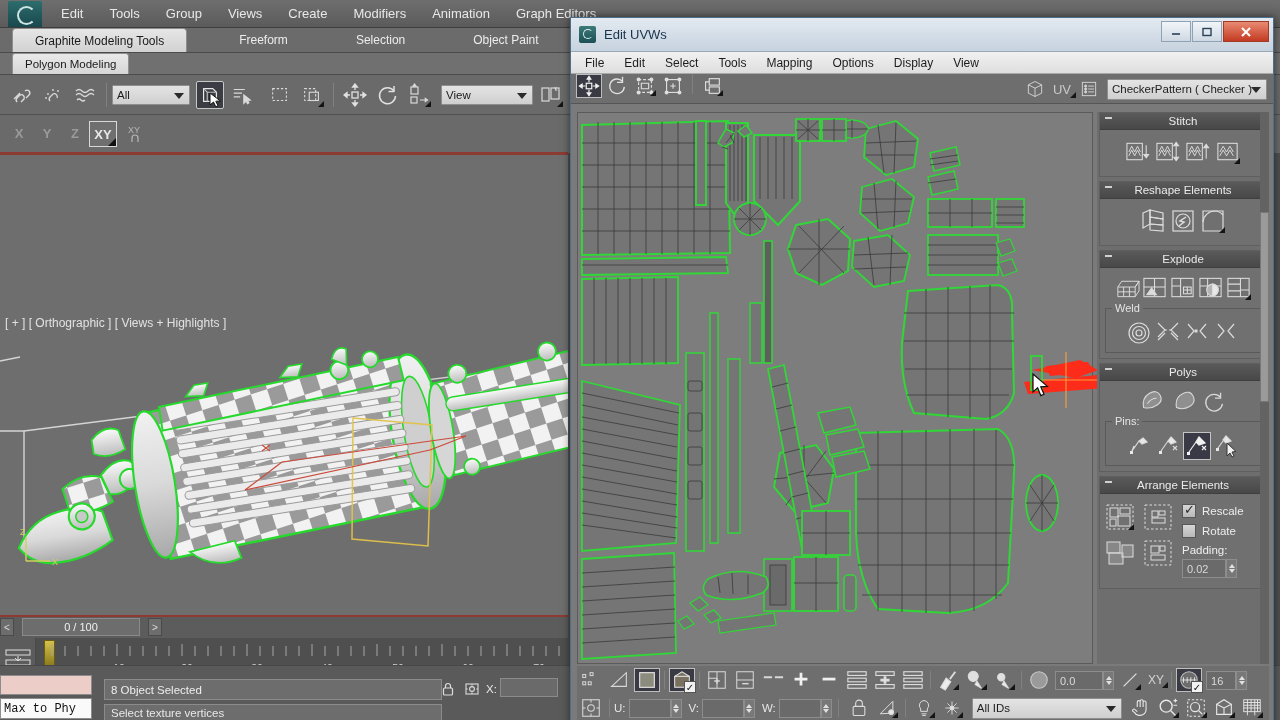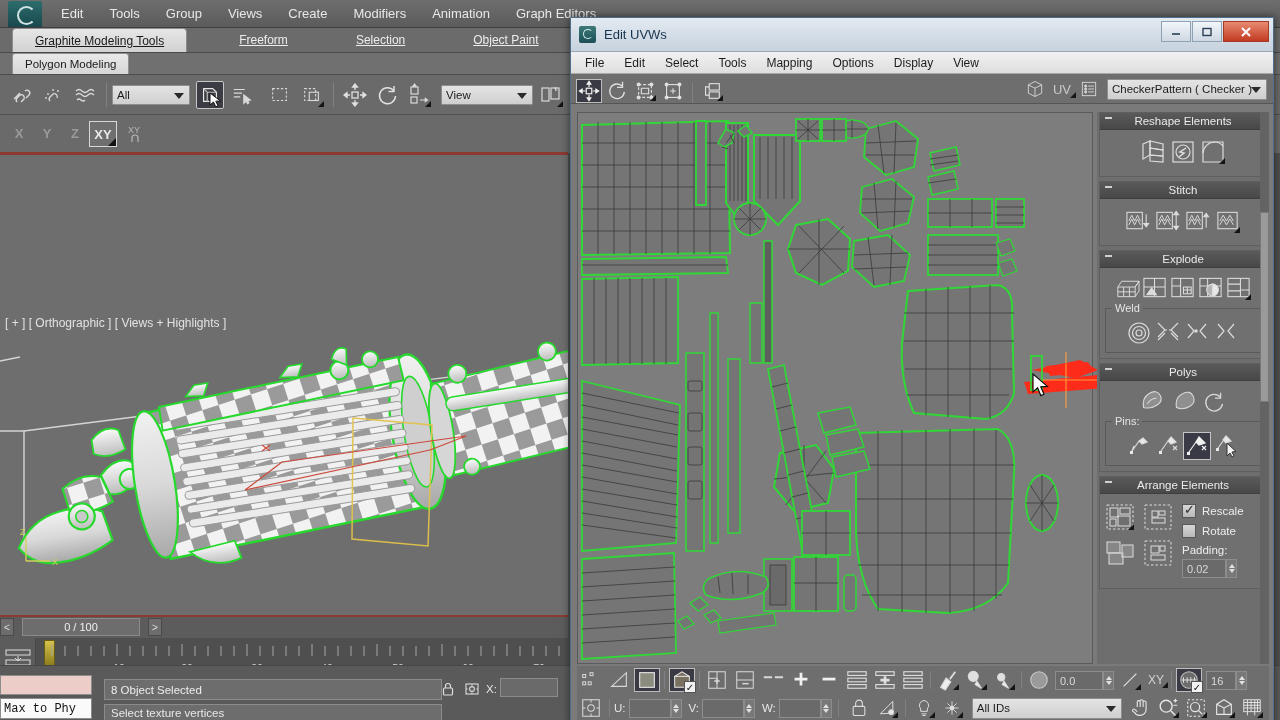--- a/index.html
+++ b/index.html
@@ -36,21 +36,21 @@
   }
   .max-menu-item { padding:0 13px; font-size:13px; color:#e8e8e8; line-height:28px; white-space:nowrap;}
 
   
   .ribbon-tabs{
     position:absolute; left:0; top:28px; width:1280px; height:25px;
     background:#6b6b6b; border-bottom:1px solid #4a4a4a;
     display:flex; align-items:flex-end;
   }
   .ribbon-tab{
-    height:24px; line-height:24px; padding:0 22px; font-size:12px; color:#ececec;text-decoration:underline;
+    height:24px; line-height:24px; padding:0 22px; font-size:12px; color:#ececec;
   }
   .ribbon-tab.active{
     background:linear-gradient(#e6e6e6,#d2d2d2); color:#1a1a1a;
     border-radius:4px 4px 0 0; border:1px solid #8d8d8d; border-bottom:none;
     margin-left:12px;
   }
   
   .ribbon-sub{
     position:absolute; left:0; top:53px; width:1280px; height:22px;
     background:#707070; border-bottom:1px solid #4c4c4c;
@@ -163,21 +163,21 @@
     display:flex;align-items:center;justify-content:center;
   }
   .wbtn.close{ width:46px; background:linear-gradient(#e88b72,#c33a22); border-color:#a33a25;}
   .uvw-menubar{
     height:22px; background:linear-gradient(#f1f1f1,#dedede); border-bottom:1px solid #a8a8a8;
     display:flex;align-items:center; padding-left:4px;
   }
   .uvw-menu-item{ padding:0 10px; font-size:12px; color:#1c1c1c; line-height:22px;}
   .uvw-toolbar{
     height:30px; background:#6e6e6e; border-bottom:1px solid #555;
-    display:flex; align-items:flex-end; padding-left:4px; position:relative;
+    display:flex; align-items:flex-start; padding-left:4px; position:relative;
   }
   .uvcanvas{
     position:absolute; left:6px; top:94px; width:516px; height:552px;
     background:#7d7d7d; border:1px solid #5b5b5b; overflow:hidden;
   }
   .uvw-bottombar{
     position:absolute; left:6px; top:648px; width:692px; height:28px;
     background:#6e6e6e; display:flex;align-items:center;
   }
   .uvw-bottombar2{
@@ -882,20 +882,60 @@
     </div>
     <svg class="cursor-arrow" style="left:460px;top:355px" width="20" height="26" viewBox="0 0 20 26">
       <path d="M2 1 L2 19 L6.6 14.8 L9.8 22.6 L13 21.2 L9.8 13.8 L16.4 13.4 Z" fill="#fff" stroke="#111" stroke-width="1.2"></path>
     </svg>
 
     <div class="rollout-panel">
 
       <div class="rollout">
         <div class="rollout-hdr">
           <span class="mini"></span>
+          <span>Stitch</span>
+        </div>
+        <div class="rollout-body" style="padding:8px 2px 10px 2px">
+          <div class="ibtn">
+            <svg width="27" height="26" viewBox="0 0 27 26" fill="none" stroke="#dcdcdc" stroke-width="1.1">
+              <rect x="2" y="4" width="16" height="17"></rect>
+              <path d="M4 17 l3 -6 l3 6 l3 -6 l3 6" stroke-width="1"></path>
+              <path d="M4 13 l3 -6 l3 6 l3 -6 l3 6" stroke-width="1"></path>
+              <path d="M22 6 v12 M22 19 l-2.5 -3.5 h5 z" fill="#dcdcdc"></path>
+            </svg>
+          </div>
+          <div class="ibtn">
+            <svg width="27" height="26" viewBox="0 0 27 26" fill="none" stroke="#dcdcdc" stroke-width="1.1">
+              <rect x="2" y="4" width="16" height="17"></rect>
+              <path d="M4 17 l3 -6 l3 6 l3 -6 l3 6" stroke-width="1"></path>
+              <path d="M4 13 l3 -6 l3 6 l3 -6 l3 6" stroke-width="1"></path>
+              <path d="M22 4 v17 M22 3 l-2.5 3.5 h5 z M22 22 l-2.5 -3.5 h5 z" fill="#dcdcdc"></path>
+            </svg>
+          </div>
+          <div class="ibtn">
+            <svg width="27" height="26" viewBox="0 0 27 26" fill="none" stroke="#dcdcdc" stroke-width="1.1">
+              <rect x="2" y="4" width="16" height="17"></rect>
+              <path d="M4 17 l3 -6 l3 6 l3 -6 l3 6" stroke-width="1"></path>
+              <path d="M4 13 l3 -6 l3 6 l3 -6 l3 6" stroke-width="1"></path>
+              <path d="M22 20 v-12 M22 5 l-2.5 3.5 h5 z" fill="#dcdcdc"></path>
+            </svg>
+          </div>
+          <div class="ibtn corner">
+            <svg width="27" height="26" viewBox="0 0 27 26" fill="none" stroke="#dcdcdc" stroke-width="1.1">
+              <rect x="3" y="4" width="20" height="17"></rect>
+              <path d="M5 17 l3.5 -6 l3.5 6 l3.5 -6 l3.5 6" stroke-width="1"></path>
+              <path d="M5 13 l3.5 -6 l3.5 6 l3.5 -6 l3.5 6" stroke-width="1"></path>
+            </svg>
+          </div>
+        </div>
+      </div>
+
+      <div class="rollout">
+        <div class="rollout-hdr">
+          <span class="mini"></span>
           <span>Reshape Elements</span>
         </div>
         <div class="rollout-body" style="padding:8px 3px 10px 3px">
           <div class="ibtn">
             <svg width="26" height="26" viewBox="0 0 26 26" fill="none" stroke="#dcdcdc" stroke-width="1.2">
               <path d="M3 5 L10 2 L10 16 L3 20 Z"></path>
                 <path d="M10 2 L23 5 L23 11 L10 9 Z"></path>
               <path d="M10 9 L23 11 L23 17 L10 16 Z"></path>
                 <path d="M10 16 L23 17 L23 23 L10 22 Z"></path>
             </svg>
@@ -904,60 +944,20 @@
             <svg width="26" height="26" viewBox="0 0 26 26" fill="none" stroke="#dcdcdc" stroke-width="1.2">
               <rect x="3" y="3" width="20" height="20"></rect>
               <circle cx="13" cy="13" r="7"></circle>
               <path d="M16 9 L10 13 L14 14 L9 18" stroke-width="1.5"></path>
             </svg>
           </div>
           <div class="ibtn corner">
             <svg width="26" height="26" viewBox="0 0 26 26" fill="none" stroke="#dcdcdc" stroke-width="1.2">
               <path d="M3 3 H23 V23 H3 Z"></path>
               <path d="M3 14 a12 12 0 0 1 12 -11 a11 11 0 0 1 8 4"></path>
-            </svg>
-          </div>
-        </div>
-      </div>
-
-      <div class="rollout">
-        <div class="rollout-hdr">
-          <span class="mini"></span>
-          <span>Stitch</span>
-        </div>
-        <div class="rollout-body" style="padding:8px 2px 10px 2px">
-          <div class="ibtn">
-            <svg width="27" height="26" viewBox="0 0 27 26" fill="none" stroke="#dcdcdc" stroke-width="1.1">
-              <rect x="2" y="4" width="16" height="17"></rect>
-              <path d="M4 17 l3 -6 l3 6 l3 -6 l3 6" stroke-width="1"></path>
-              <path d="M4 13 l3 -6 l3 6 l3 -6 l3 6" stroke-width="1"></path>
-              <path d="M22 6 v12 M22 19 l-2.5 -3.5 h5 z" fill="#dcdcdc"></path>
-            </svg>
-          </div>
-          <div class="ibtn">
-            <svg width="27" height="26" viewBox="0 0 27 26" fill="none" stroke="#dcdcdc" stroke-width="1.1">
-              <rect x="2" y="4" width="16" height="17"></rect>
-              <path d="M4 17 l3 -6 l3 6 l3 -6 l3 6" stroke-width="1"></path>
-              <path d="M4 13 l3 -6 l3 6 l3 -6 l3 6" stroke-width="1"></path>
-              <path d="M22 4 v17 M22 3 l-2.5 3.5 h5 z M22 22 l-2.5 -3.5 h5 z" fill="#dcdcdc"></path>
-            </svg>
-          </div>
-          <div class="ibtn">
-            <svg width="27" height="26" viewBox="0 0 27 26" fill="none" stroke="#dcdcdc" stroke-width="1.1">
-              <rect x="2" y="4" width="16" height="17"></rect>
-              <path d="M4 17 l3 -6 l3 6 l3 -6 l3 6" stroke-width="1"></path>
-              <path d="M4 13 l3 -6 l3 6 l3 -6 l3 6" stroke-width="1"></path>
-              <path d="M22 20 v-12 M22 5 l-2.5 3.5 h5 z" fill="#dcdcdc"></path>
-            </svg>
-          </div>
-          <div class="ibtn corner">
-            <svg width="27" height="26" viewBox="0 0 27 26" fill="none" stroke="#dcdcdc" stroke-width="1.1">
-              <rect x="3" y="4" width="20" height="17"></rect>
-              <path d="M5 17 l3.5 -6 l3.5 6 l3.5 -6 l3.5 6" stroke-width="1"></path>
-              <path d="M5 13 l3.5 -6 l3.5 6 l3.5 -6 l3.5 6" stroke-width="1"></path>
             </svg>
           </div>
         </div>
       </div>
 
       <div class="rollout">
         <div class="rollout-hdr">
           <span class="mini"></span>
           <span>Explode</span>
         </div>

